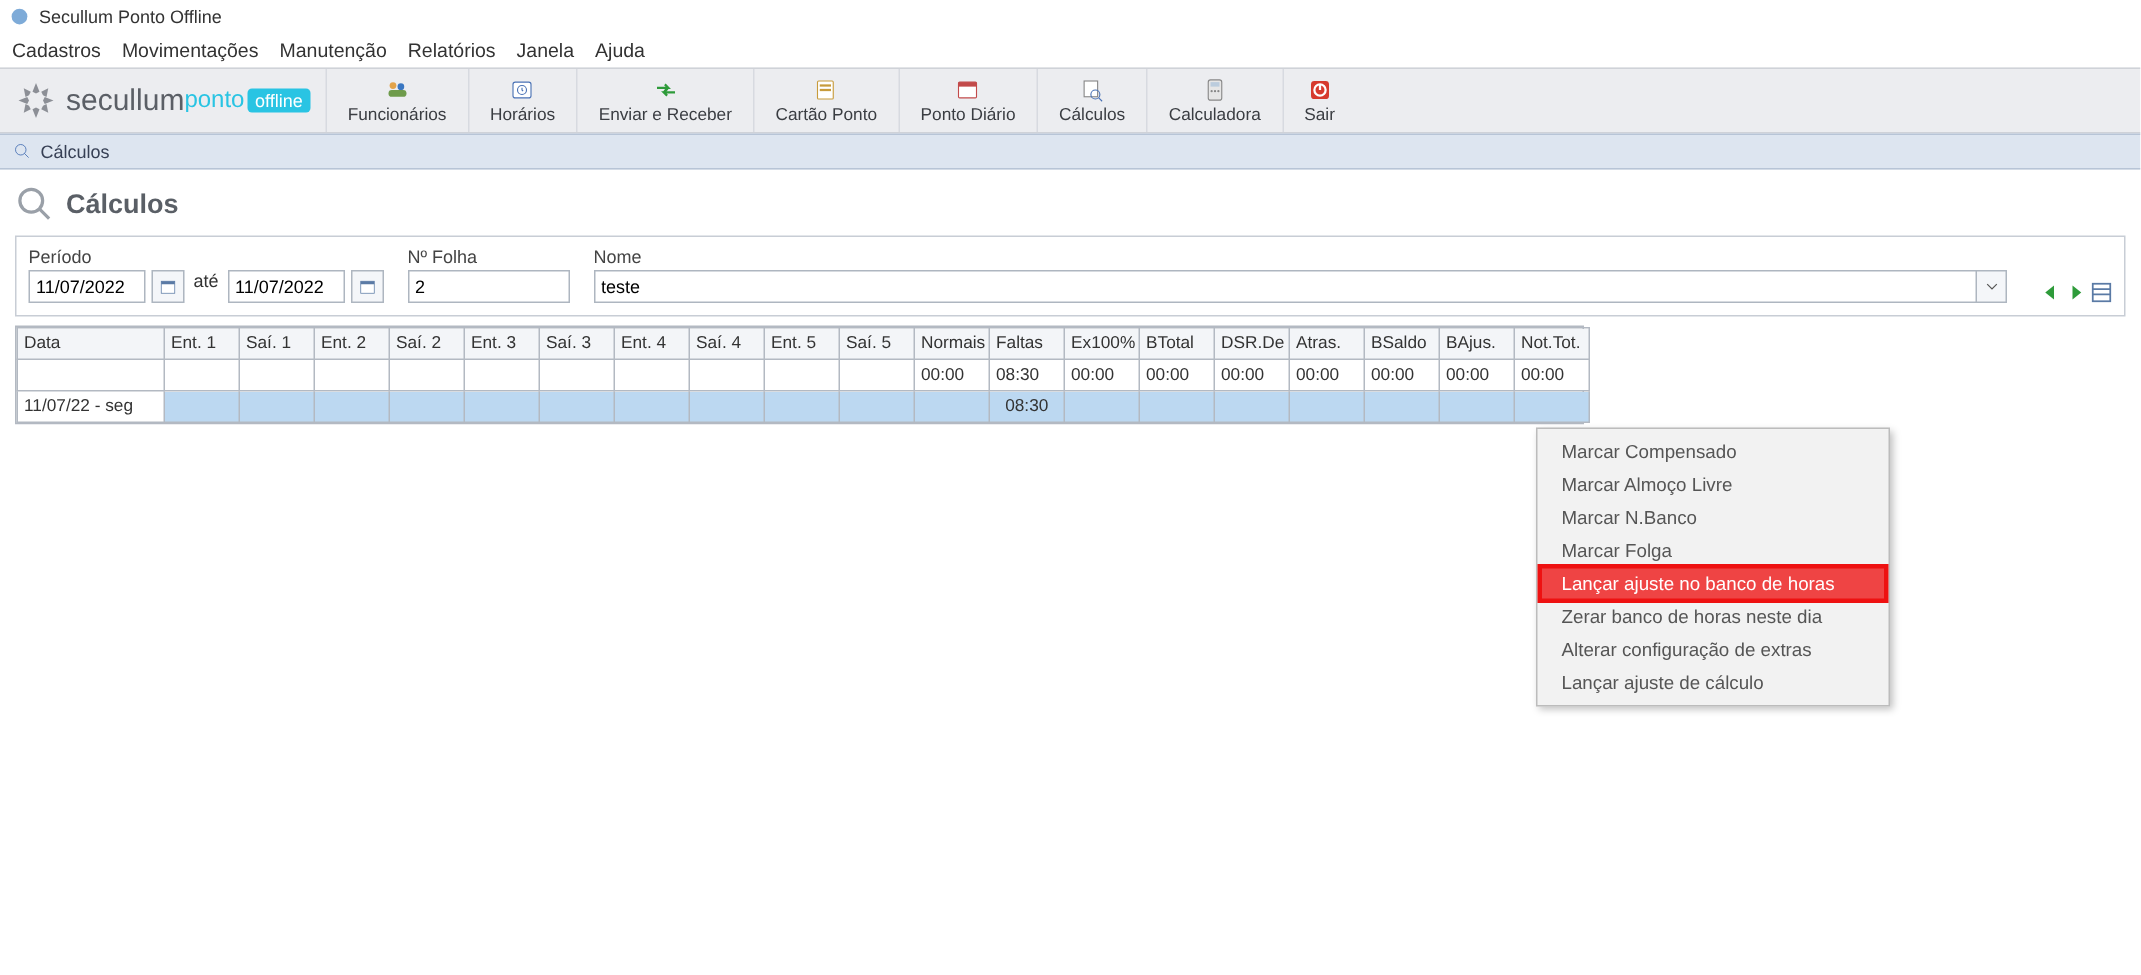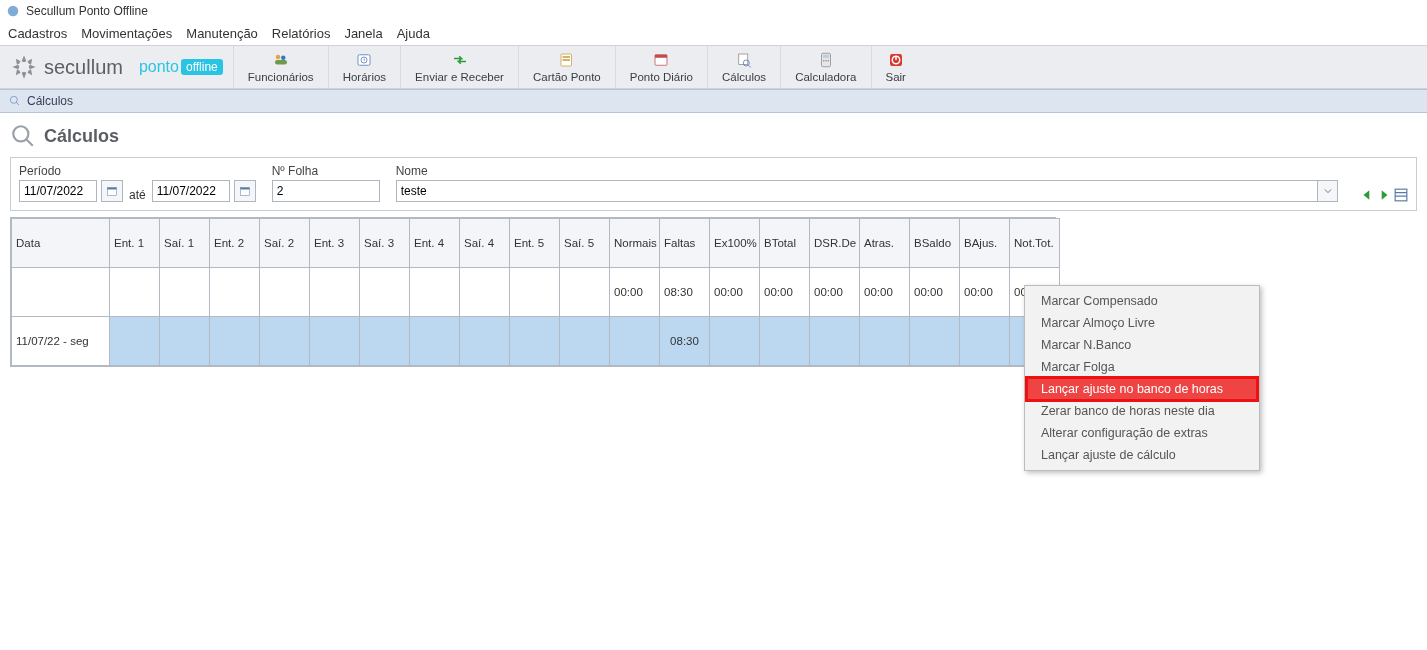--- a/index.html
+++ b/index.html
@@ -7,21 +7,21 @@
   
   .titlebar { display: flex; align-items: center; padding: 4px 6px; background: #fff; font-size: 12px; }
   .titlebar .icon { width: 14px; height: 14px; margin-right: 6px; }
   
   .menubar { display: flex; gap: 14px; padding: 4px 8px; background: #fff; font-size: 13px; }
   .menubar span { cursor: default; }
   
   .toolbar { display: flex; align-items: stretch; background: #ecedf0; border-top: 1px solid #cfd2d8; border-bottom: 1px solid #cfd2d8; height: 44px; }
   .brand { display: flex; align-items: center; padding: 0 10px; font-size: 20px; font-weight: 500; color: #5b5f66; }
   .brand .logo { width: 28px; height: 28px; margin-right: 6px; }
-  .brand .ponto { color: #29c4e3; font-size: 16px; margin-left: 16px; }
+  .brand .ponto { color: #29c4e3; font-size: 16px; margin-left: 0; }
   .brand .offline { background: #29c4e3; color: #fff; font-size: 12px; padding: 1px 5px; border-radius: 3px; margin-left: 2px; }
   .tool-btn { display: flex; flex-direction: column; align-items: center; justify-content: center; padding: 2px 14px; border-left: 1px solid #d7dae0; font-size: 11.5px; color: #3a3d42; cursor: default; }
   .tool-btn .ticon { width: 18px; height: 18px; margin-bottom: 2px; }
   
   .subheader { display: flex; align-items: center; background: #dde5f0; border-top: 1px solid #b7c4d6; border-bottom: 1px solid #b7c4d6; padding: 4px 8px; font-size: 12px; color: #374055; }
   .subheader .sicon { width: 14px; height: 14px; margin-right: 5px; }
   
   .page { padding: 10px 10px 0 10px; }
   .page-title-row { display:flex; align-items:center; justify-content:space-between; margin-bottom:8px; }
   .page-title { display: flex; align-items: center; font-size: 18px; font-weight: 600; color: #5a5f66; }
@@ -30,32 +30,32 @@
   .pg-act { display:flex; align-items:center; gap:5px; color:#2b4a8b; font-size:13px; }
   .pg-icon { width:16px; height:16px; }
   .vsep { width:1px; height:34px; background:#c8cdd5; }
   
   .filters { display: flex; align-items: flex-end; gap: 16px; border: 1px solid #c8cdd5; padding: 6px 8px 8px; }
   .fcol { display:flex; flex-direction:column; gap:2px; }
   .fcol label { font-size: 12px; color:#444; }
   .date-in, .txt-in { border:1px solid #aeb6c0; padding:2px 4px; font-size:12px; height:22px; background:#fff; }
   .date-in { width: 78px; }
   .cal-btn { width:22px; height:22px; border:1px solid #aeb6c0; background:#f4f6f9; display:inline-flex; align-items:center; justify-content:center; }
-  .range { display:flex; align-items:flex-end; gap:4px; }
+  .range { display:flex; align-items:flex-start; gap:4px; }
   .ate { font-size:12px; padding:0 2px; }
   #nfolha { width:108px; }
   .nome-wrap { flex:1; display:flex; }
   #nome-in { flex:1; }
   .dd-btn { width:20px; height:22px; border:1px solid #aeb6c0; border-left:none; background:#f4f6f9; display:flex; align-items:center; justify-content:center; }
   .nav-arrows { display:flex; align-items:center; gap:3px; margin-left:6px; }
   .arr { width:14px; height:14px; }
   
   .grid { margin-top:6px; border:1px solid #b3b9c2; width:1046px; }
   table { border-collapse:collapse; width:100%; table-layout:fixed; }
-  th, td { border:1px solid #b3b9c2; font-size:11.5px; padding:18px 4px; height:18px; overflow:hidden; white-space:nowrap; }
+  th, td { border:1px solid #b3b9c2; font-size:11.5px; padding:4px 4px; height:18px; overflow:hidden; white-space:nowrap; }
   th { background:#f3f5f8; text-align:left; font-weight:400; }
   .col-data{ width:98px; } .col-e{ width:50px; }
   tr.totals td { background:#fff; }
   tr.rowsel td { background:#bcd8f1; }
   tr.rowsel td.datac { background:#fff; }
   
   .ctxmenu { position:absolute; left:1024px; top:285px; width:236px; background:#f2f2f2; border:1px solid #bcbcbc; box-shadow:2px 2px 5px rgba(0,0,0,0.25); padding:4px 2px; }
   .ctxitem { padding:4px 14px; font-size:12.5px; color:#555; cursor:default; }
   .ctxitem.hl { background:#ef4444; color:#fff; outline:3px solid #e11; outline-offset:-1px; }
   

